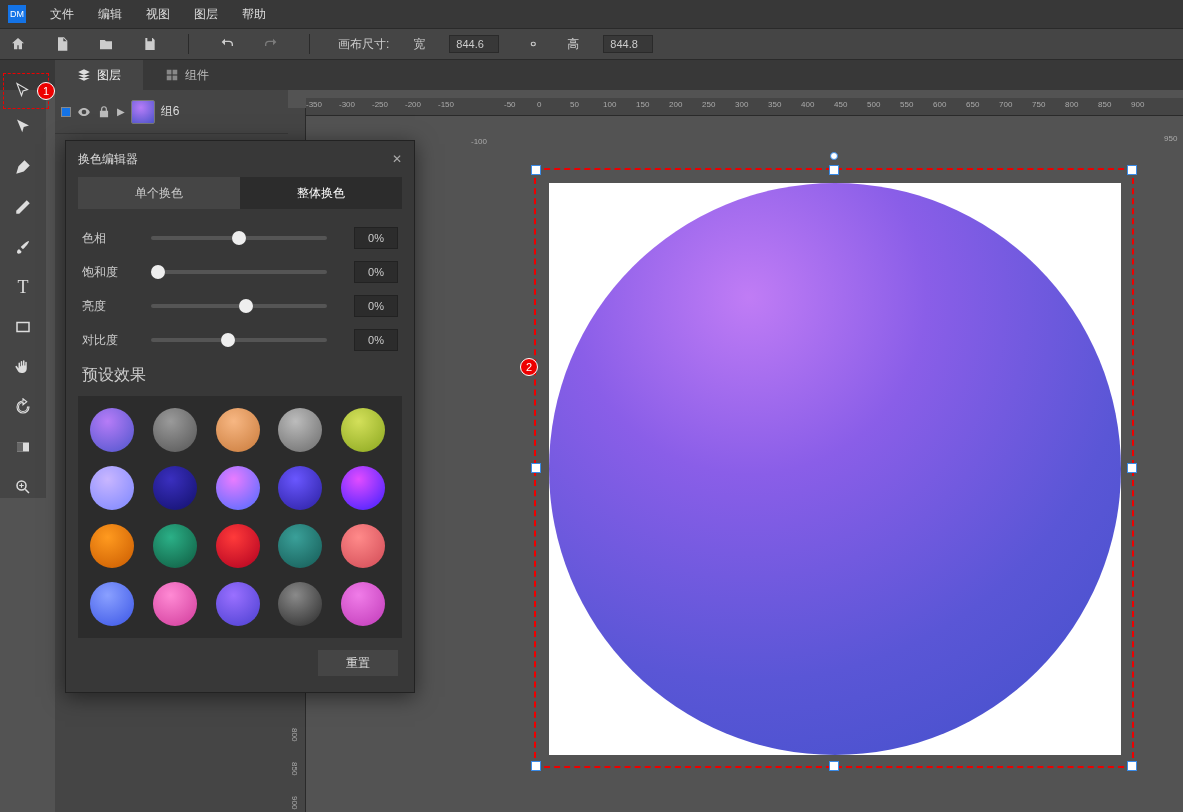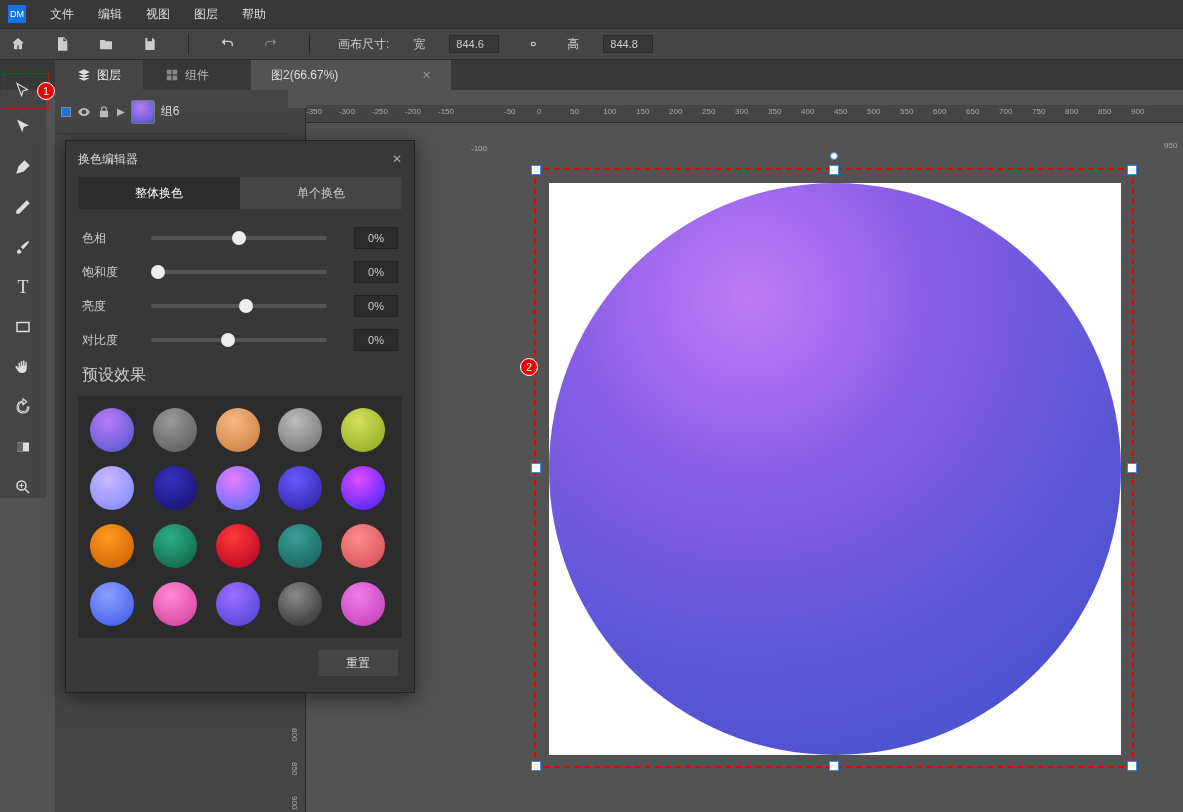--- a/index.html
+++ b/index.html
@@ -53,21 +53,21 @@
 .ce-slider-row .thumb-dot { position:absolute; top:-5px; width:14px; height:14px; border-radius:50%; background:#eee; }
 .ce-slider-row .val { width:44px; height:22px; background:#2c2c2c; border:1px solid #222; display:flex; align-items:center; justify-content:center; color:#ccc; font-size:11px; }
 .ce-presets-lbl { font-size:16px; color:#ccc; padding:8px 16px 4px; }
 .ce-preset-grid { margin:6px 12px 12px; background:#2c2c2c; padding:12px; display:grid; grid-template-columns:repeat(5,1fr); gap:14px; }
 .ce-preset-grid .sw { width:44px; height:44px; border-radius:50%; cursor:pointer; }
 .ce-footer { display:flex; justify-content:flex-end; padding:0 16px 16px; }
 .ce-footer .btn { width:80px; height:26px; background:#454545; color:#ddd; font-size:12px; display:flex; align-items:center; justify-content:center; cursor:pointer; }
 
 
 .canvas-area { position:absolute; left:288px; top:90px; right:0; bottom:0; background:#535353; overflow:hidden; }
-.ruler-h { position:absolute; left:18px; top:15px; right:0; height:18px; background:#454545; border-bottom:1px solid #2a2a2a; font-size:8px; color:#aaa; }
+.ruler-h { position:absolute; left:18px; top:8px; right:0; height:18px; background:#454545; border-bottom:1px solid #2a2a2a; font-size:8px; color:#aaa; }
 .ruler-h .tick { position:absolute; top:2px; }
 .ruler-v { position:absolute; left:0; top:18px; width:18px; bottom:0; background:#454545; border-right:1px solid #2a2a2a; font-size:8px; color:#aaa; }
 .ruler-v .tick { position:absolute; left:2px; writing-mode:vertical-rl; }
 .canvas-inner { position:absolute; left:18px; top:18px; right:0; bottom:0; }
 
 .artboard { position:absolute; left:243px; top:75px; width:572px; height:572px; background:#fff; }
 .circle { position:absolute; left:0; top:0; width:572px; height:572px; border-radius:50%; background:radial-gradient(circle at 35% 20%, #c07cf5 0%, #8a5ee8 30%, #5a56d6 65%, #3f4fc9 100%); }
 .sel-box { position:absolute; left:228px; top:60px; width:600px; height:600px; border:2px dashed #e00; }
 .handle { position:absolute; width:10px; height:10px; background:#fff; border:1px solid #3a8be8; }
 .handle.tl{left:-5px;top:-5px}.handle.tr{right:-5px;top:-5px}.handle.bl{left:-5px;bottom:-5px}.handle.br{right:-5px;bottom:-5px}
@@ -143,25 +143,20 @@
   <div class="tab">
     <svg width="14" height="14" viewBox="0 0 24 24" fill="#888">
         <rect x="3" y="3" width="8" height="8"></rect>
         <rect x="13" y="3" width="8" height="8"></rect>
         <rect x="3" y="13" width="8" height="8"></rect>
         <rect x="13" y="13" width="8" height="8"></rect>
       </svg>
     <span>组件</span>
   </div>
   <div style="width:20px"></div>
-  <div class="doc-tab">
-    <span>图2(66.67%)</span>
-    <span style="width:60px"></span>
-    <span class="close-x">×</span>
-  </div>
 </div>
 
 <div class="marker1-box"></div>
 <div class="marker" style="left:37px;top:82px">1</div>
 
 <div class="toolstrip">
   <div class="tool">
       <svg viewBox="0 0 24 24" width="18" height="18">
         <path d="M4 2l16 8-7 2-2 7z"></path>
       </svg>
@@ -230,22 +225,22 @@
     <span>组6</span>
   </div>
 </div>
 
 <div class="color-editor">
   <div class="ce-header">
     <span>换色编辑器</span>
     <span style="cursor:pointer;color:#aaa">✕</span>
   </div>
   <div class="ce-tabs">
+    <div class="ct">单个换色</div>
     <div class="ct active">整体换色</div>
-    <div class="ct">单个换色</div>
   </div>
   <div id="sliders">
       <div class="ce-slider-row">
         <span class="lbl">色相</span>
   <div class="track">
           <div class="thumb-dot" style="left:46%"></div>
         </div>
   <div class="val">0%</div>
       </div>
       <div class="ce-slider-row">

